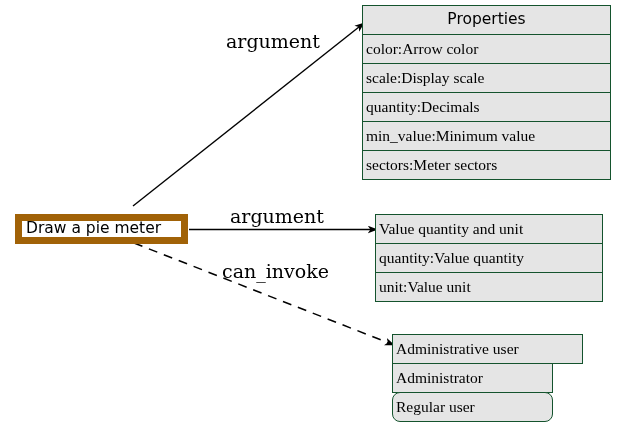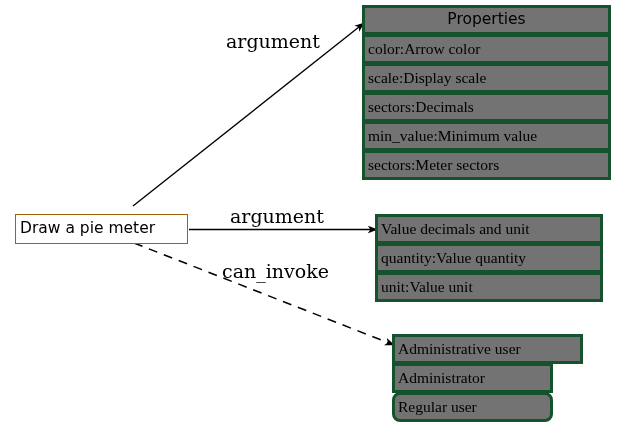--- a/index.html
+++ b/index.html
@@ -16,22 +16,22 @@
     font-family: "DejaVu Sans", sans-serif;
   }
 
   
   .node {
     position: absolute;
     box-sizing: border-box;
   }
   .node-row {
     box-sizing: border-box;
-    border: 3px solid #14532d;
-    background: #737373;
+    border: 1px solid #14532d;
+    background: #e5e5e5;
     color: #000000;
     font-family: "DejaVu Sans", sans-serif;
     font-size: 15.5px;
     line-height: 1;
     height: 30px;
     display: flex;
     align-items: center;
     white-space: nowrap;
     overflow: visible;
   }
@@ -45,21 +45,21 @@
   }
   .row-center {
     justify-content: center;
     padding: 0 4px;
   }
 
   
   .plain-box {
     position: absolute;
     box-sizing: border-box;
-    border: 1px solid #a16207;
+    border: 7px solid #a16207;
     background: #ffffff;
     color: #000000;
     font-family: "DejaVu Sans", sans-serif;
     font-size: 15.5px;
     line-height: 1;
     display: flex;
     align-items: center;
     justify-content: flex-start;
     padding-left: 4px;
     white-space: nowrap;
@@ -109,27 +109,27 @@
   <div class="edge-label" style="left:222px; top:262px;">can_invoke</div>
 
   <div class="plain-box" style="left:15px; top:214px; width:173px; height:30px;">
     <span>Draw a pie meter</span>
   </div>
 
   <div class="node" style="left:362px; top:5px; width:249px;">
     <div class="node-row row-center">Properties</div>
     <div class="node-row row-left">color:Arrow color</div>
     <div class="node-row row-left">scale:Display scale</div>
-    <div class="node-row row-left">sectors:Decimals</div>
+    <div class="node-row row-left">quantity:Decimals</div>
     <div class="node-row row-left">min_value:Minimum value</div>
     <div class="node-row row-left">sectors:Meter sectors</div>
   </div>
 
   <div class="node" style="left:375px; top:214px; width:228px;">
-    <div class="node-row row-left">Value decimals and unit</div>
+    <div class="node-row row-left">Value quantity and unit</div>
     <div class="node-row row-left">quantity:Value quantity</div>
     <div class="node-row row-left">unit:Value unit</div>
   </div>
 
   <div class="node" style="left:392px; top:334px; width:191px;">
     <div class="node-row row-left" style="width:191px;">Administrative user</div>
     <div class="node-row row-left" style="width:161px;">Administrator</div>
     <div class="node-row row-left" style="width:161px;border-radius:8px;">Regular user</div>
   </div>
 

